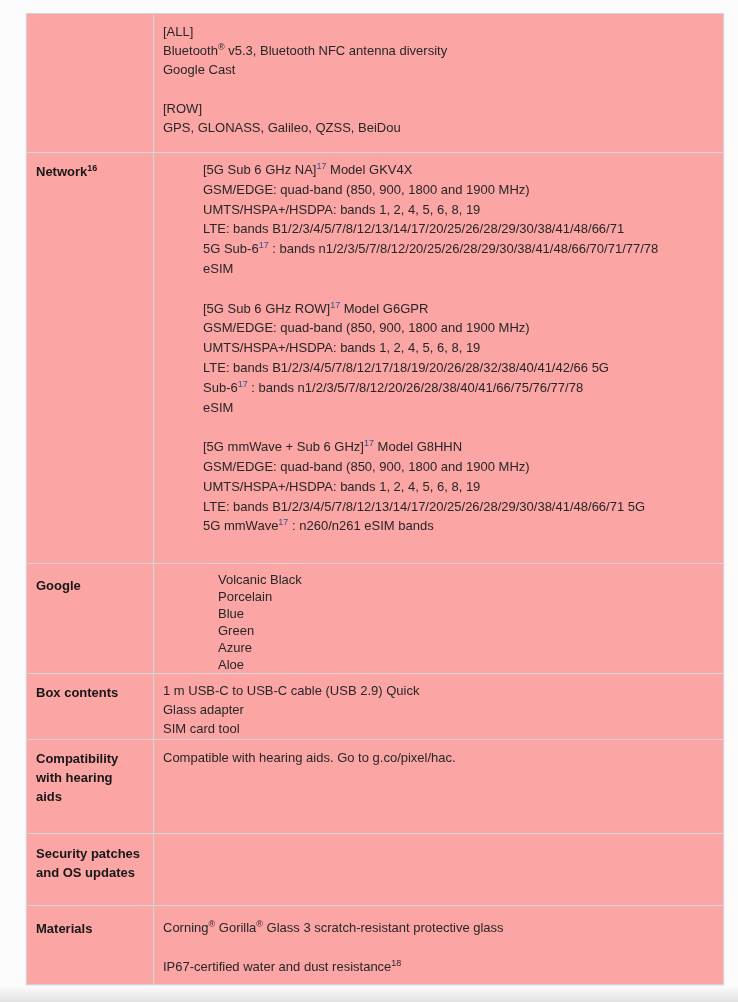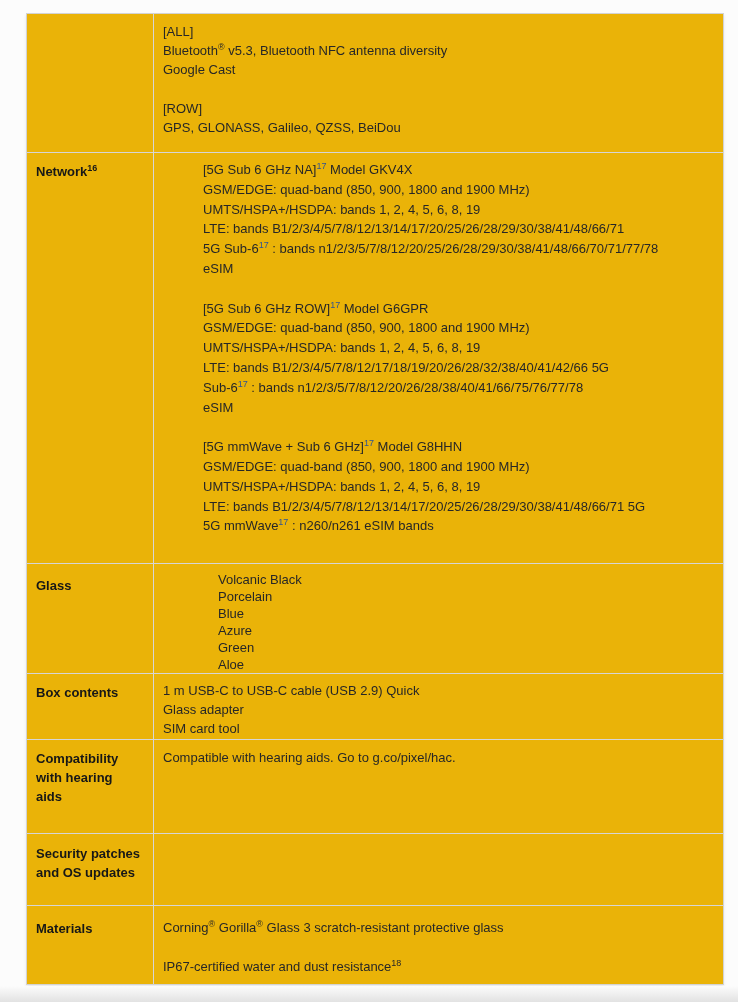--- a/index.html
+++ b/index.html
@@ -5,21 +5,21 @@
   html,body{margin:0;padding:0;}
   body{
     width:738px;height:1002px;position:relative;overflow:hidden;
     background:#fcfcfc;
     font-family:"Liberation Sans","DejaVu Sans",sans-serif;
     -webkit-font-smoothing:antialiased;
   }
   .page{position:absolute;inset:0;}
   .spec-table{
     position:absolute;left:26px;top:13px;width:698px;
-    border:1px solid #d3d3d3;background:#eab308;
+    border:1px solid #d3d3d3;background:#fca5a5;
     box-shadow:0 2px 3px rgba(0,0,0,0.08);
     box-sizing:border-box;
   }
   .row{display:flex;border-bottom:1px solid #d6d6d6;box-sizing:border-box;overflow:hidden;}
   .row:last-child{border-bottom:none;}
   .cell{box-sizing:border-box;}
   .label{
     width:127px;flex:0 0 127px;border-right:1px solid #d6d6d6;
     padding:9px 10px 0 9px;
     font-weight:bold;font-size:13px;line-height:19px;color:#171717;
@@ -89,28 +89,28 @@
           <div class="line" data-name="spec-line">&nbsp;</div>
           <div class="line" data-name="spec-line">[5G mmWave + Sub 6 GHz]<sup data-name="footnote-ref">17</sup> Model G8HHN</div>
           <div class="line" data-name="spec-line">GSM/EDGE: quad-band (850, 900, 1800 and 1900 MHz)</div>
           <div class="line" data-name="spec-line">UMTS/HSPA+/HSDPA: bands 1, 2, 4, 5, 6, 8, 19</div>
           <div class="line" data-name="spec-line">LTE: bands B1/2/3/4/5/7/8/12/13/14/17/20/25/26/28/29/30/38/41/48/66/71 5G</div>
           <div class="line" data-name="spec-line">5G mmWave<sup data-name="footnote-ref">17</sup> : n260/n261 eSIM bands</div>
         </div>
       </div>
       <div class="row r-colors" data-name="table-row-colors" style="height: 110px;">
         <div class="cell label" data-name="row-label-cell">
-          <div class="label-line" data-name="row-label">Glass</div>
+          <div class="label-line" data-name="row-label">Google</div>
         </div>
         <div class="cell content" data-name="row-content-cell">
           <div class="line" data-name="spec-line">Volcanic Black</div>
           <div class="line" data-name="spec-line">Porcelain</div>
           <div class="line" data-name="spec-line">Blue</div>
+          <div class="line" data-name="spec-line">Green</div>
           <div class="line" data-name="spec-line">Azure</div>
-          <div class="line" data-name="spec-line">Green</div>
           <div class="line" data-name="spec-line">Aloe</div>
         </div>
       </div>
       <div class="row r-box-contents" data-name="table-row-box-contents" style="height: 66px;">
         <div class="cell label" data-name="row-label-cell">
           <div class="label-line" data-name="row-label">Box contents</div>
         </div>
         <div class="cell content" data-name="row-content-cell">
           <div class="line" data-name="spec-line">1 m USB-C to USB-C cable (USB 2.9) Quick</div>
           <div class="line" data-name="spec-line">Glass adapter</div>

